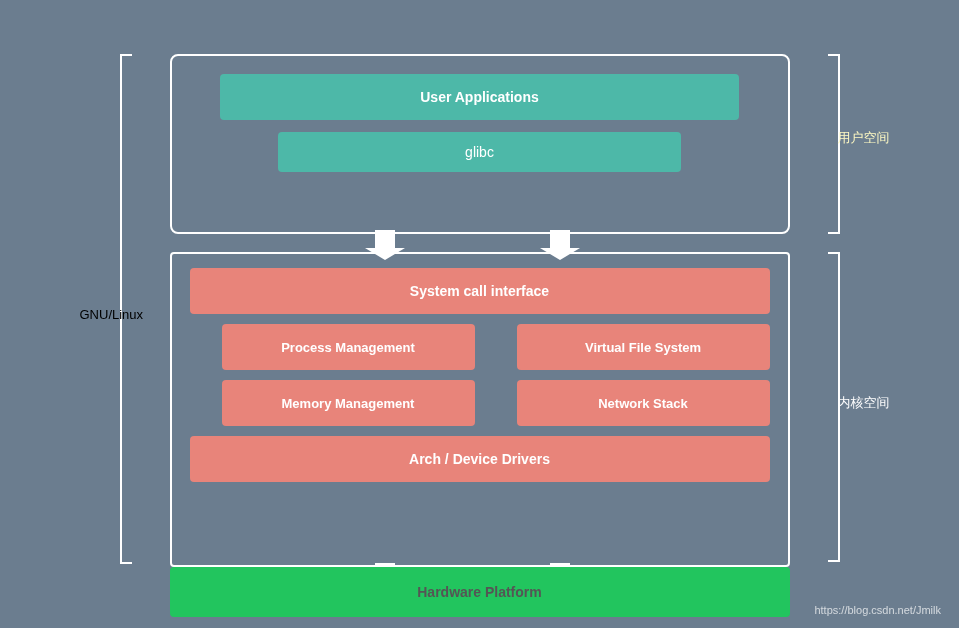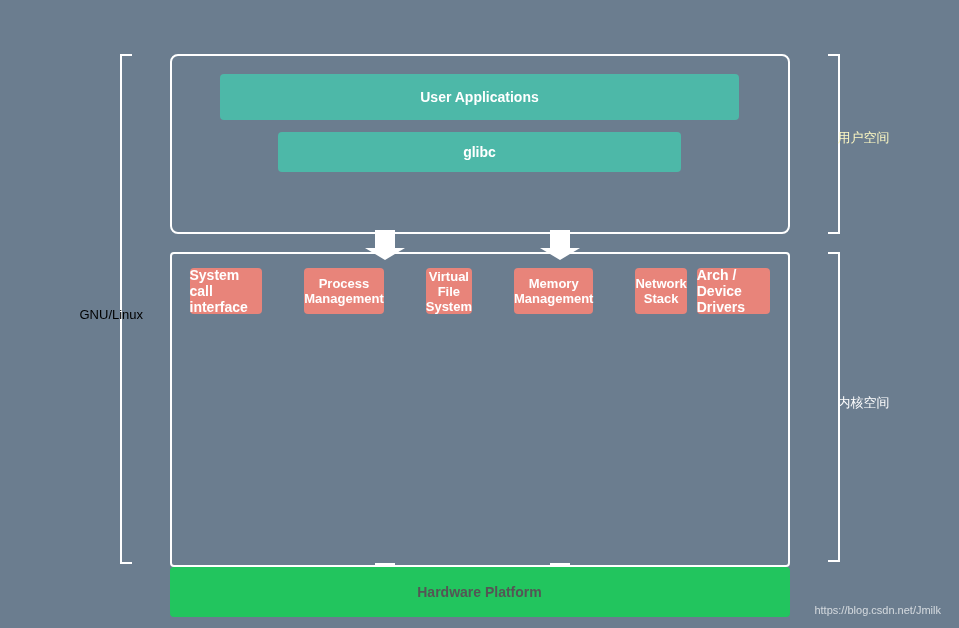--- a/index.html
+++ b/index.html
@@ -118,35 +118,36 @@
     .box-teal-medium {
       width: 70%;
       height: 40px;
       background-color: #4db8a8;
       border-radius: 4px;
       display: flex;
       align-items: center;
       justify-content: center;
       color: white;
       font-size: 14px;
-      font-weight: bold;
+      font-weight: normal;
     }
 
     
     .kernel-space-box {
       position: absolute;
       top: 228px;
       left: 30px;
       right: 30px;
       height: 315px;
       border: 2px solid white;
       border-radius: 4px;
       background: transparent;
       padding: 14px 18px;
       display: flex;
+      flex-direction: column;
       gap: 10px;
     }
 
     .box-pink-full {
       width: 100%;
       height: 46px;
       background-color: #e8847a;
       border-radius: 4px;
       display: flex;
       align-items: center;

